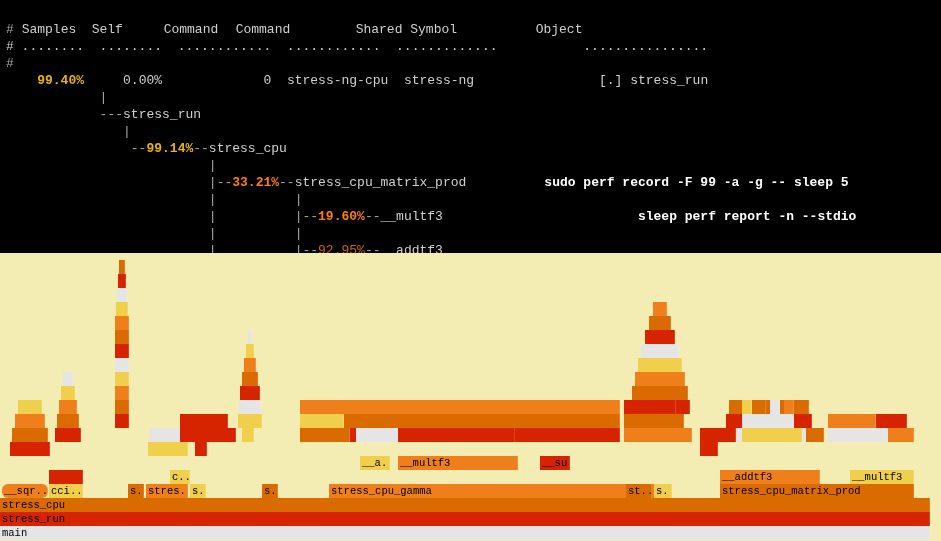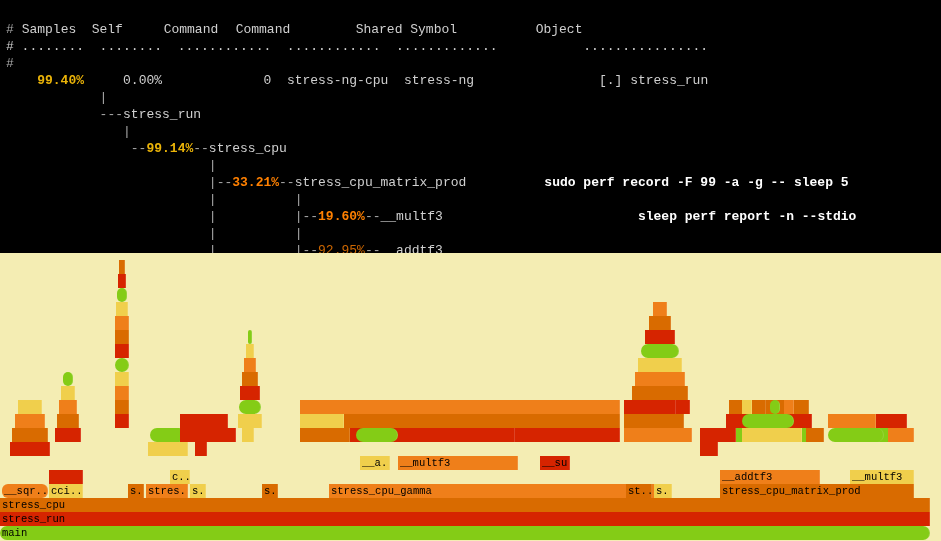--- a/index.html
+++ b/index.html
@@ -46,21 +46,21 @@
     color: #000; overflow: hidden;
     white-space: nowrap;
     border-right: 1px solid rgba(255,255,255,0.15);
     padding-left: 2px;
     position: absolute;
   }
   .c-red    { background: #d62400; }
   .c-orange { background: #ef7f1a; }
   .c-dkor   { background: #d96b00; }
   .c-yel    { background: #f0cf4c; }
-  .c-amber  { background: #84cc16; border-radius: 7px; }
+  .c-amber  { background: #e5e5e5; }
 </style>
 </head>
 <body>
 
 <div class="terminal">
 <span class="hash">#</span> <span class="plain header-row"><span style="width:70px">Samples</span><span style="width:72px">Self</span><span style="width:72px">Command</span><span style="width:120px">Command</span><span style="width:180px">Shared Symbol</span><span>Object</span></span>
 <span class="plain"># ........  ........  ............  ............  .............           ................</span>
 <span class="hash">#</span>
     <span class="red">99.40%</span>     <span class="plain">0.00%</span>             <span class="plain">0</span>  <span class="plain">stress-ng-cpu</span>  <span class="plain">stress-ng</span>                <span class="plain">[.] stress_run</span>
 <span class="tree">            |</span>

